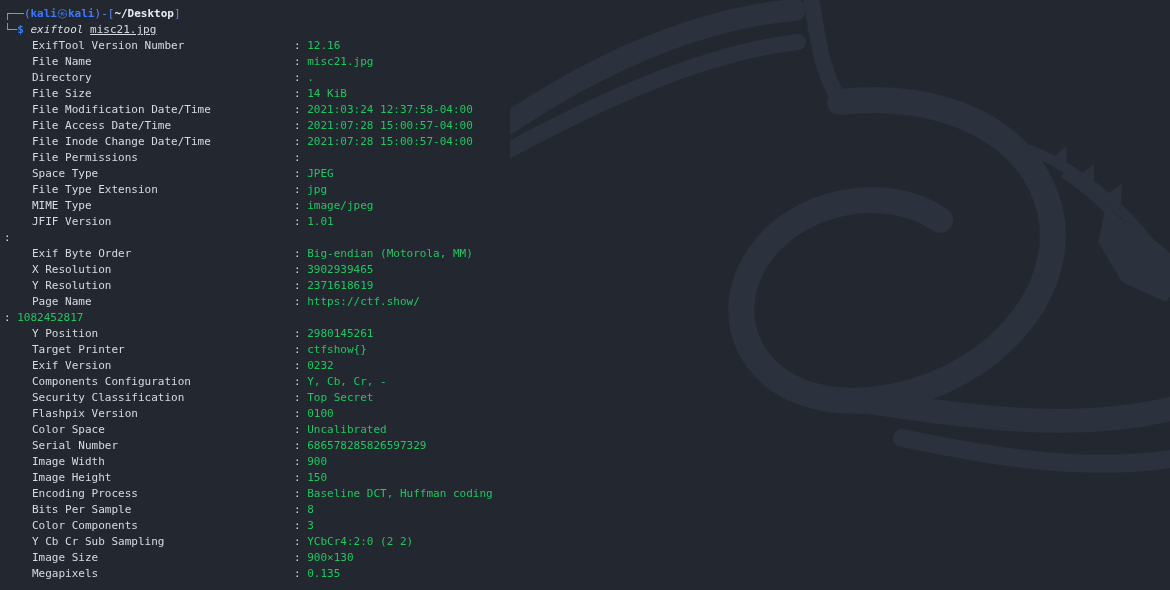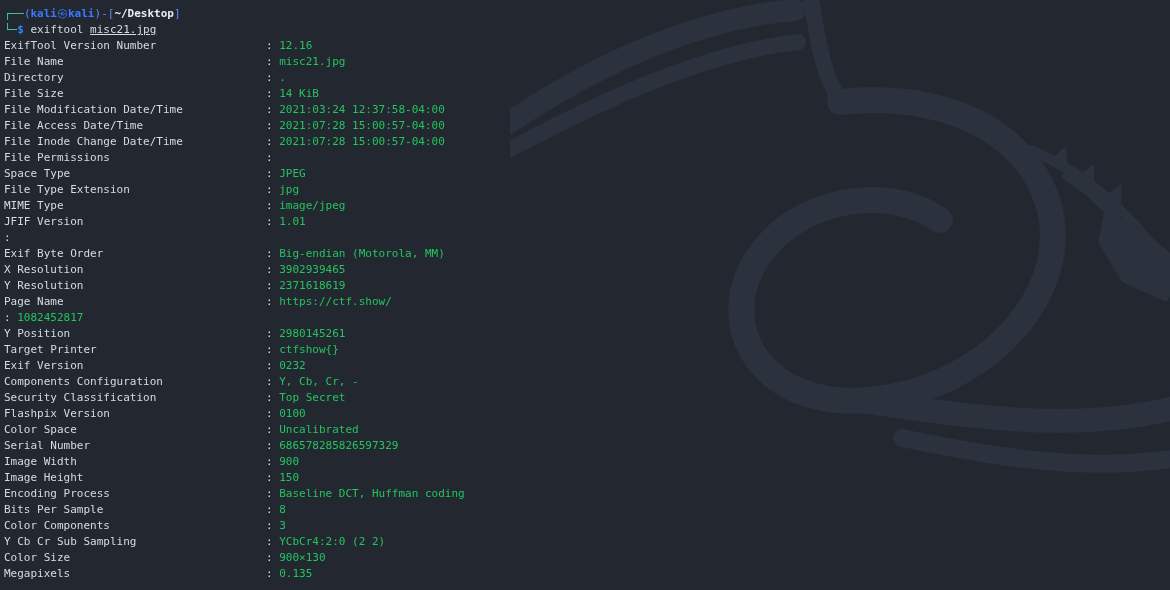--- a/index.html
+++ b/index.html
@@ -45,30 +45,31 @@
     line-height: 16px;
   }
   
   .c-frame  { color: #36d39a; }
   .c-paren  { color: #5f8bf7; }
   .c-user   { color: #3b78ff; font-weight: bold; }
   .c-at     { color: #3b78ff; }
   .c-bracket{ color: #5f8bf7; }
   .c-path   { color: #e8ecf1; font-weight: bold; }
   .c-dollar { color: #2f7fff; font-weight: bold; }
-  .c-cmd    { color: #d6dbe0; }
+  .c-cmd    { color: #d6dbe0; font-style: italic; }
   .c-file   { color: #d6dbe0; text-decoration: underline; }
 
   
   .row { display: flex; white-space: pre; height: 16px; line-height: 16px; }
   .k {
     display: inline-block;
     width: 262px;
     flex: 0 0 262px;
     color: #d6dbe0;
+    margin-left: 28px;
   }
   .sep { flex: 0 0 auto; color: #d6dbe0; }
   .v { flex: 1 1 auto; color: #22c55e; }
   .perm-dashes { letter-spacing: -0.5px; }
 </style>
 </head>
 <body>
 
 <div id="terminal">
 
@@ -138,18 +139,18 @@
         <div class="row"><span class="k">Security Classification</span><span class="sep">: </span><span class="v">Top Secret</span></div>
         <div class="row"><span class="k">Flashpix Version</span><span class="sep">: </span><span class="v">0100</span></div>
         <div class="row"><span class="k">Color Space</span><span class="sep">: </span><span class="v">Uncalibrated</span></div>
         <div class="row"><span class="k">Serial Number</span><span class="sep">: </span><span class="v">686578285826597329</span></div>
         <div class="row"><span class="k">Image Width</span><span class="sep">: </span><span class="v">900</span></div>
         <div class="row"><span class="k">Image Height</span><span class="sep">: </span><span class="v">150</span></div>
         <div class="row"><span class="k">Encoding Process</span><span class="sep">: </span><span class="v">Baseline DCT, Huffman coding</span></div>
         <div class="row"><span class="k">Bits Per Sample</span><span class="sep">: </span><span class="v">8</span></div>
         <div class="row"><span class="k">Color Components</span><span class="sep">: </span><span class="v">3</span></div>
         <div class="row"><span class="k">Y Cb Cr Sub Sampling</span><span class="sep">: </span><span class="v">YCbCr4:2:0 (2 2)</span></div>
-        <div class="row"><span class="k">Color Size</span><span class="sep">: </span><span class="v">900×130</span></div>
+        <div class="row"><span class="k">Image Size</span><span class="sep">: </span><span class="v">900×130</span></div>
         <div class="row"><span class="k">Megapixels</span><span class="sep">: </span><span class="v">0.135</span></div>
       </div>
 
   </div>
 </div>
 
 </body></html>

